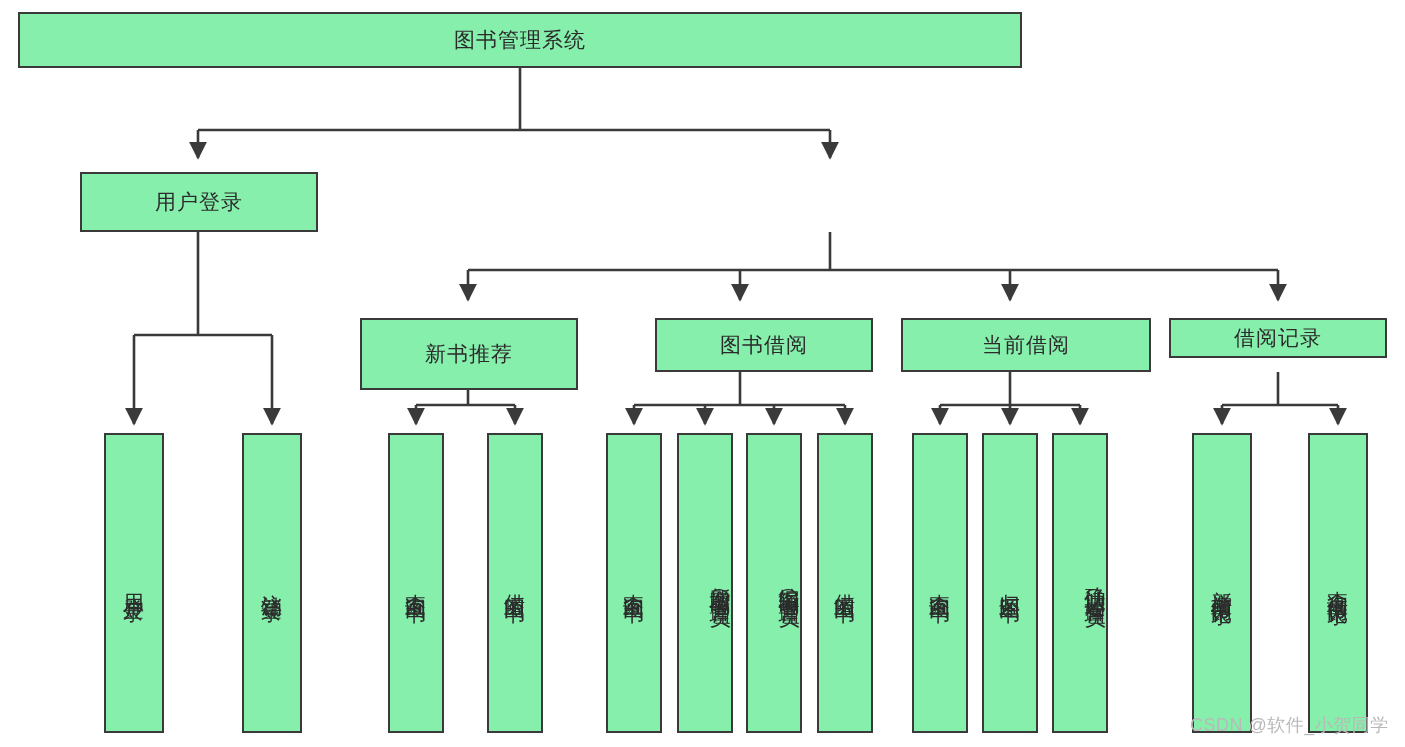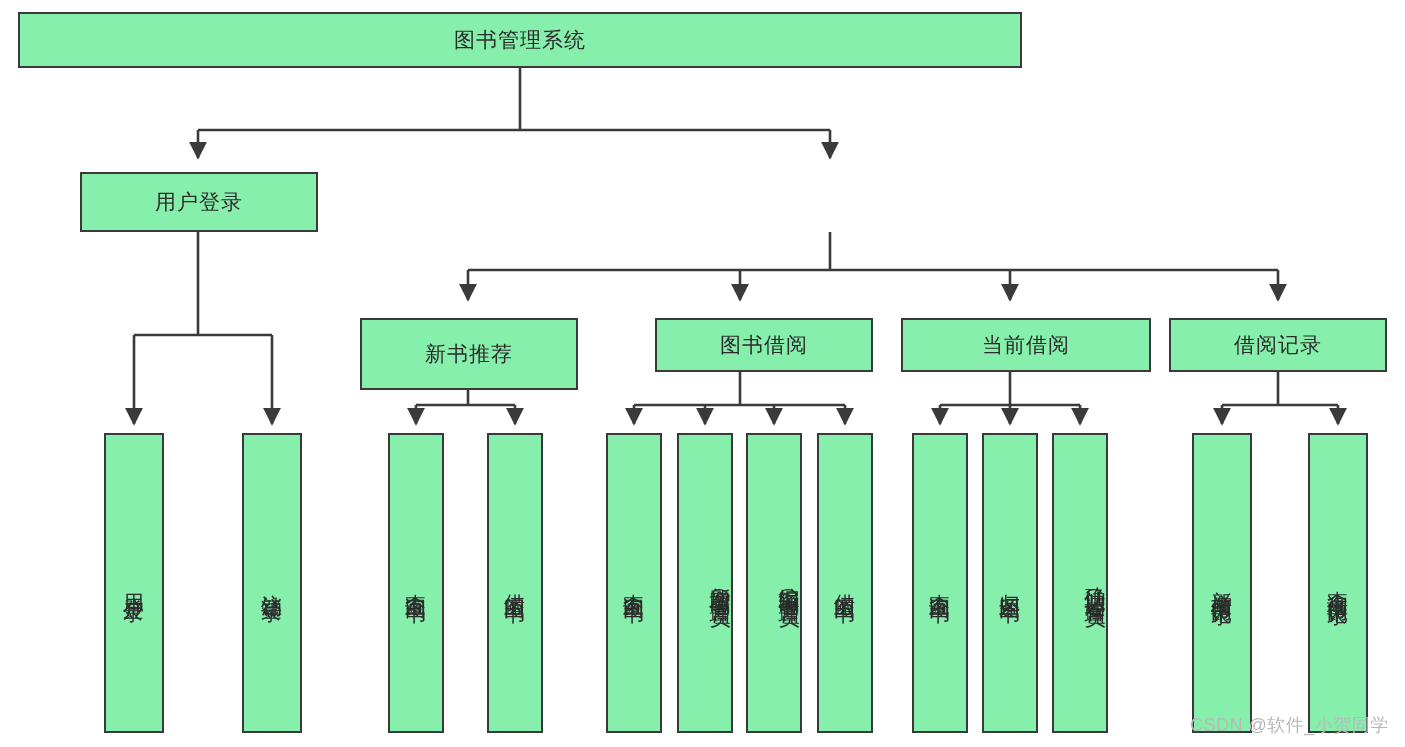--- a/index.html
+++ b/index.html
@@ -119,21 +119,21 @@
 
   <div class="node h" style="left:80px; top:172px; width:238px; height:60px;">用户登录</div>
 
 
   <div class="node h" style="left:360px; top:318px; width:218px; height:72px;text-align:right;">新书推荐</div>
 
   <div class="node h" style="left:631px; top:318px; width:218px; height:54px;margin-left:24px;">图书借阅</div>
 
   <div class="node h" style="left:901px; top:318px; width:250px; height:54px;">当前借阅</div>
 
-  <div class="node h" style="left:1169px; top:318px; width:218px; height:54px;">借阅记录</div>
+  <div class="node h" style="left:1169px; top:318px; width:218px; height:40px;">借阅记录</div>
 
   <div class="node v" style="left:104px; top:433px; width:60px; height:300px;">用户登录</div>
 
   <div class="node v" style="left:242px; top:433px; width:60px; height:300px;">注销登录</div>
 
   <div class="node v" style="left:388px; top:433px; width:56px; height:300px;">查询图书</div>
 
   <div class="node v" style="left:487px; top:433px; width:56px; height:300px;">借阅图书</div>
 
   <div class="node v" style="left:606px; top:433px; width:56px; height:300px;">查询图书</div>

